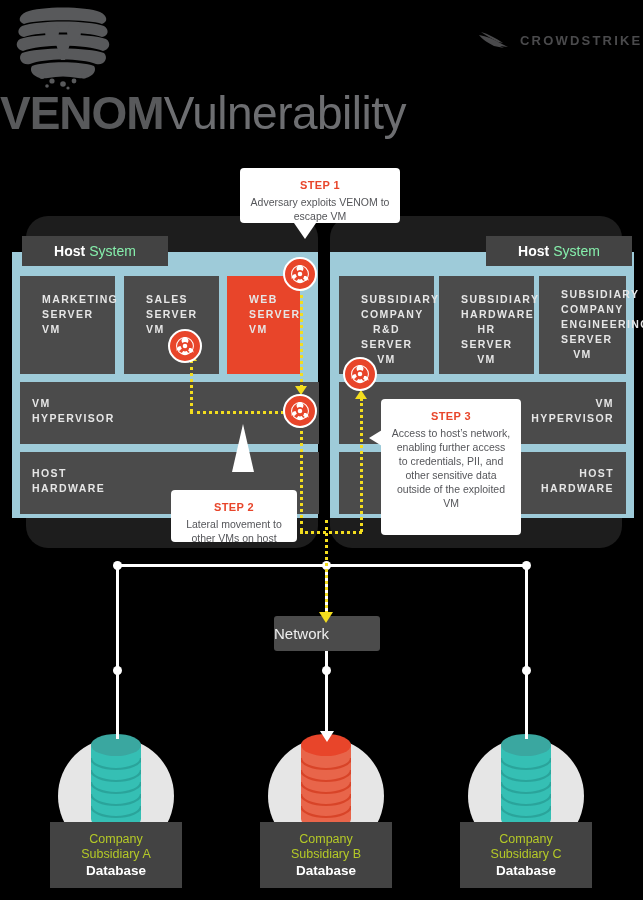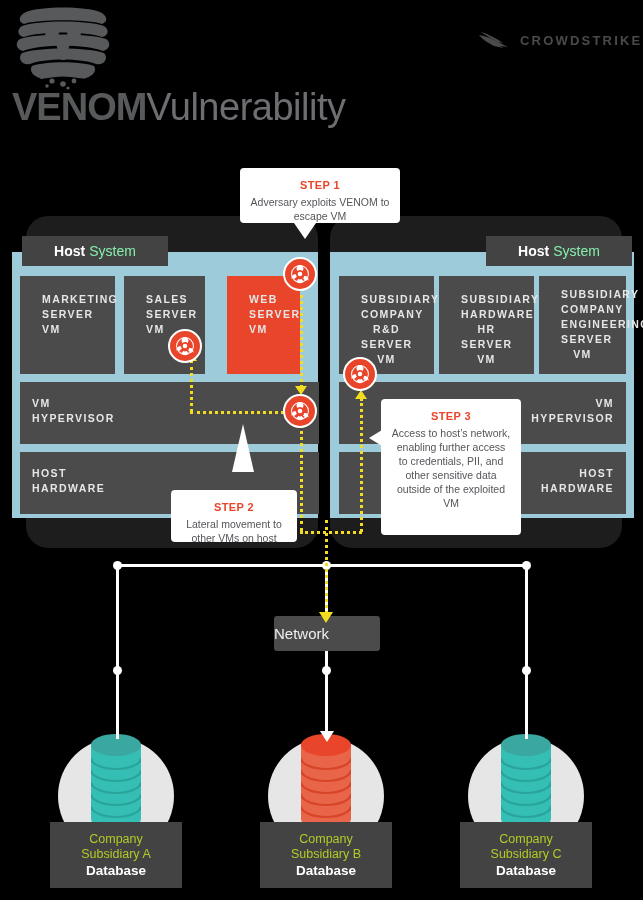--- a/index.html
+++ b/index.html
@@ -3,21 +3,21 @@
 <meta charset="utf-8">
 <style>
   html,body{margin:0;padding:0;background:#000;}
   body{width:643px;height:900px;position:relative;overflow:hidden;
        font-family:"Liberation Sans", sans-serif;}
 
   .stage{position:absolute;inset:0;width:643px;height:900px;}
 
   
   .logo-mark{position:absolute;left:8px;top:6px;width:110px;height:84px;}
-  .venom-title{position:absolute;left:12px;top:86px;font-size:38px;letter-spacing:-0.5px;
+  .venom-title{position:absolute;left:0;top:86px;font-size:46px;letter-spacing:-0.5px;
                color:#58595b;white-space:nowrap;}
   .venom-title b{font-weight:bold;color:#58595b;letter-spacing:-1px;}
   .venom-title span{font-weight:normal;color:#6d6e71;}
   .cs-logo{position:absolute;left:478px;top:30px;display:flex;align-items:center;gap:8px;}
   .cs-logo .cs-text{font-size:13px;font-weight:bold;letter-spacing:2.2px;color:#4a4a4c;}
 
   
   .dark-pad{position:absolute;background:#1d1d1d;border-radius:22px;}
   .dark-left{left:26px;top:216px;width:292px;height:332px;}
   .dark-right{left:330px;top:216px;width:292px;height:332px;}
@@ -133,21 +133,21 @@
     <b>Host</b>
       <i>System</i>
   </div>
 
   <div class="vm" style="left:20px;top:276px;width:95px;height:98px;">
     <div>MARKETING</div>
     <div>SERVER</div>
     <div>VM</div>
   </div>
 
-  <div class="vm" style="left:124px;top:276px;width:81px;height:98px;">
+  <div class="vm" style="left:124px;top:276px;width:95px;height:98px;">
     <div>SALES</div>
     <div>SERVER</div>
     <div>VM</div>
   </div>
 
   <div class="vm red" style="left:227px;top:276px;width:73px;height:98px;">
     <div>WEB</div>
     <div>SERVER</div>
     <div>VM</div>
   </div>

